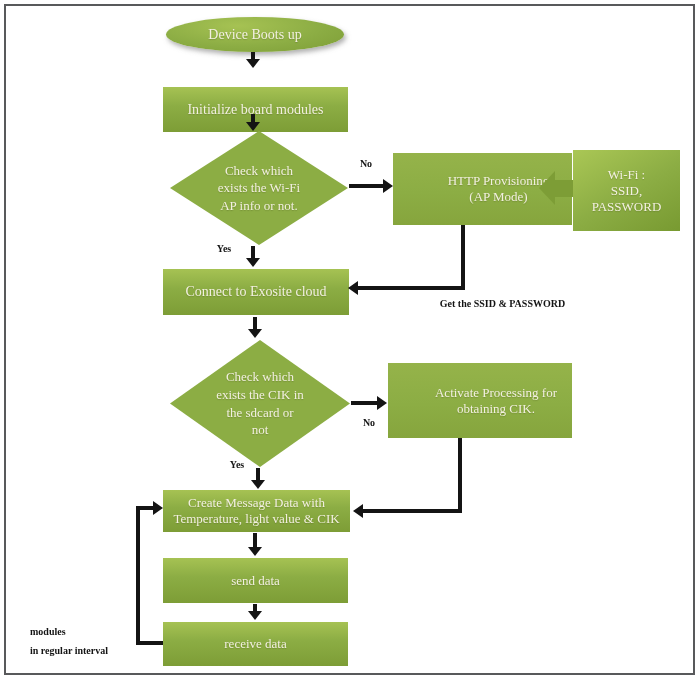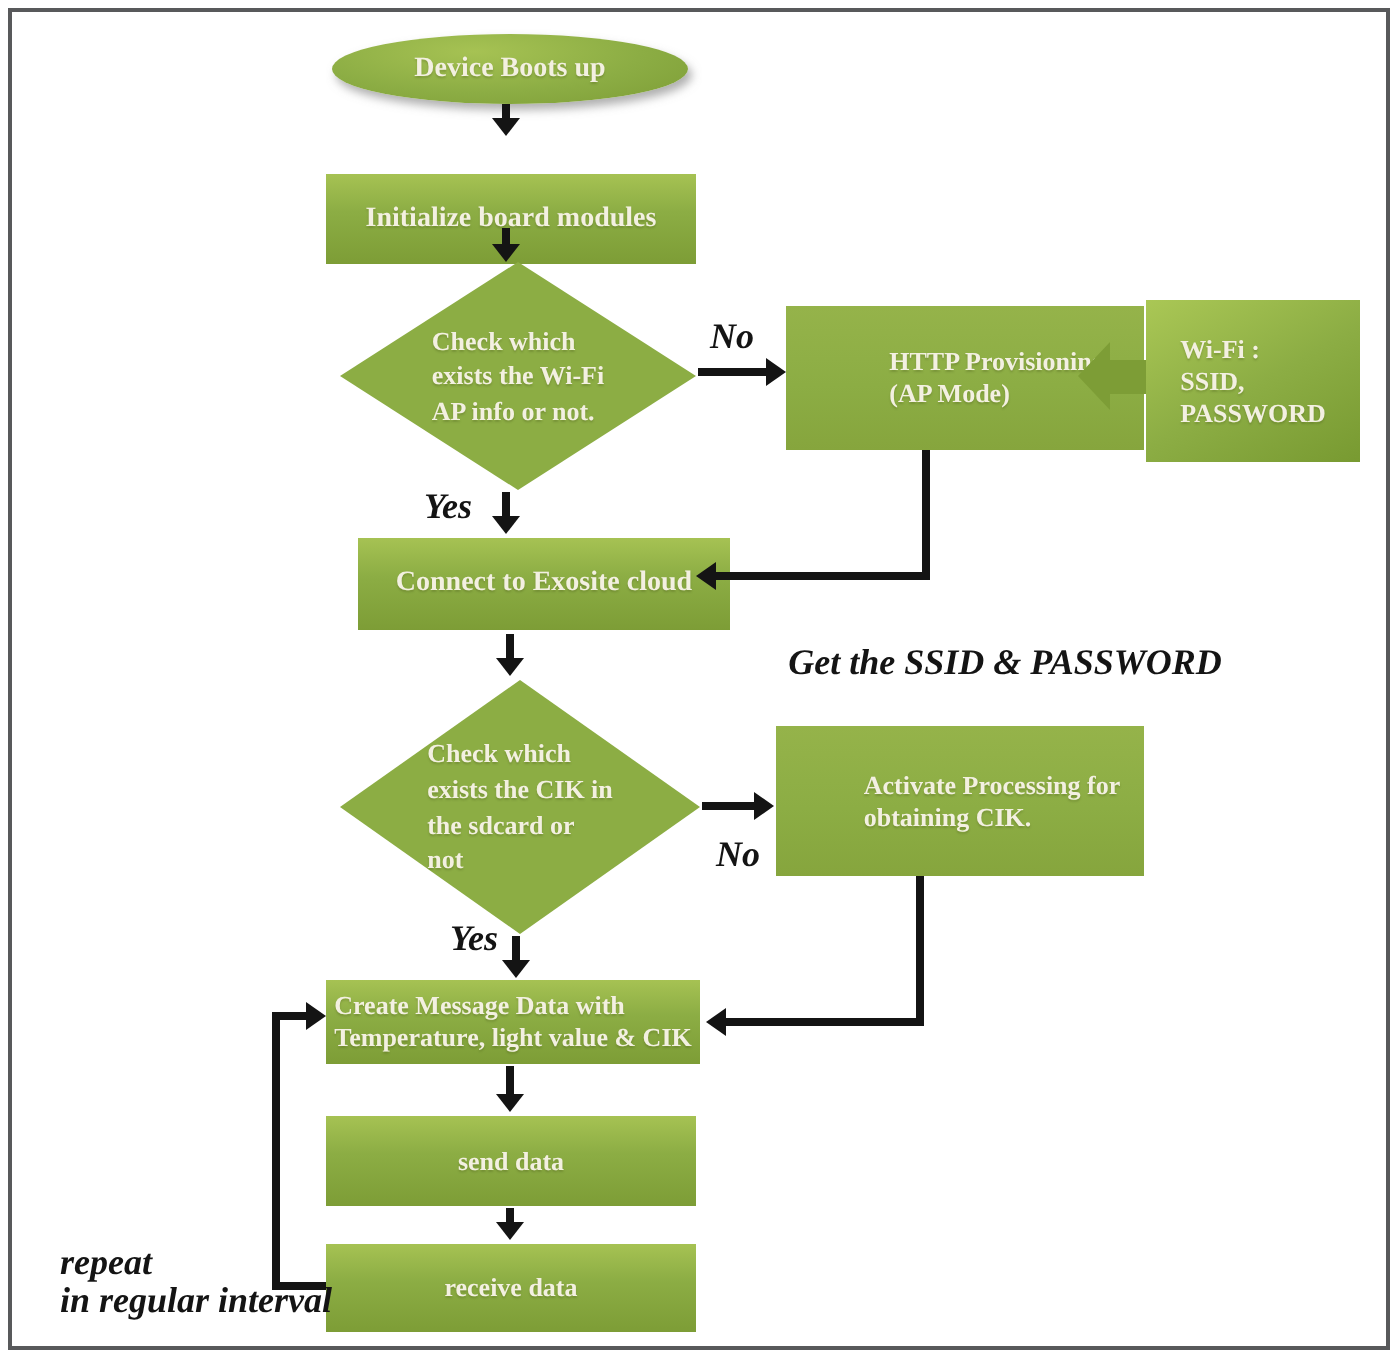--- a/index.html
+++ b/index.html
@@ -12,21 +12,21 @@
     --page-bg:#ffffff;
   }
   html,body{margin:0;padding:0;background:#fff;}
   .stage{
     position:relative;width:700px;height:680px;background:var(--page-bg);
     font-family:"Liberation Serif","DejaVu Serif",serif;overflow:hidden;
   }
   .frame{position:absolute;left:4px;top:4px;right:5px;bottom:5px;border:2px solid var(--frame-border);}
   .node{
     position:absolute;display:flex;align-items:center;justify-content:center;
-    text-align:left;color:var(--text-light);font-weight:bold;white-space:pre-line;
+    text-align:center;color:var(--text-light);font-weight:normal;white-space:pre-line;
     text-shadow:0 1px 1px rgba(60,70,20,.25);
   }
   .rect{background:linear-gradient(180deg,var(--node-green-light) 0%,var(--node-green) 42%,var(--node-green-dark) 100%);}
   .flat{background:linear-gradient(180deg,#95b34a 0%,var(--node-green) 55%,#86a53d 100%);padding-left:32px;}
   .oval{
     border-radius:50%;
     background:radial-gradient(ellipse at 40% 25%,var(--node-green-light) 0%,var(--node-green) 55%,var(--node-green-dark) 100%);
     box-shadow:2px 3px 5px rgba(110,110,110,.55);
   }
   .diamond{
@@ -37,21 +37,21 @@
   .grad{background:linear-gradient(150deg,#aac755 0%,var(--node-green) 52%,#789a31 100%);}
   .line{position:absolute;background:var(--ink);}
   .head{position:absolute;width:0;height:0;border-style:solid;}
   .head-down{border-width:9px 7px 0 7px;border-color:var(--ink) transparent transparent transparent;}
   .head-right{border-width:7px 0 7px 10px;border-color:transparent transparent transparent var(--ink);}
   .head-left{border-width:7px 10px 7px 0;border-color:transparent var(--ink) transparent transparent;}
   .lbl{position:absolute;color:var(--ink);font-weight:bold;white-space:pre-line;}
   .block-stem{position:absolute;background:var(--node-green-dark);}
   .block-head{position:absolute;width:0;height:0;border-style:solid;
     border-width:17px 16px 17px 0;border-color:transparent var(--node-green-dark) transparent transparent;}
-  .fs13{font-size:13px;} .fs14{font-size:14px;} .fs15{font-size:18px;font-style:italic;}
+  .fs13{font-size:13px;} .fs14{font-size:14px;} .fs15{font-size:10px;}
 </style>
 </head>
 <body>
 
 <div class="stage">
   <div class="frame"></div>
 
   <div class="node oval fs14" style="left:166px;top:17px;width:178px;height:35px;">Device Boots up</div>
 
   <div class="node rect fs14" style="left:163px;top:67px;width:185px;height:45px;margin-top:20px;">Initialize board modules</div>
@@ -60,21 +60,21 @@
 exists  the Wi-Fi
 AP info or not.</div>
 
   <div class="node flat fs13" style="left:393px;top:153px;width:147px;height:72px;">HTTP Provisioning
 (AP Mode)</div>
 
   <div class="node grad fs13" style="left:573px;top:150px;width:107px;height:81px;">Wi-Fi :
 SSID,
 PASSWORD</div>
 
-  <div class="node rect fs14" style="left:163px;top:269px;width:186px;height:46px;margin-left:16px;">Connect to Exosite cloud</div>
+  <div class="node rect fs14" style="left:163px;top:269px;width:186px;height:46px;">Connect to Exosite cloud</div>
 
   <div class="node diamond fs13" style="left:170px;top:340px;width:180px;height:127px;">Check which
 exists the CIK in
 the sdcard or
 not</div>
 
   <div class="node flat fs13" style="left:388px;top:363px;width:152px;height:75px;">Activate Processing  for
 obtaining CIK.</div>
 
   <div class="node rect fs13" style="left:163px;top:490px;width:187px;height:42px;">Create Message Data with
@@ -94,21 +94,21 @@
   <div class="head head-right" style="left:383px;top:179px;"></div>
   <div class="lbl fs15" style="left:348px;top:158px;width:36px;text-align:center;">No</div>
 
   <div class="line" style="left:251px;top:246px;width:4px;height:13px;"></div>
   <div class="head head-down" style="left:246px;top:258px;"></div>
   <div class="lbl fs15" style="left:206px;top:243px;width:36px;text-align:center;">Yes</div>
 
   <div class="line" style="left:461px;top:225px;width:4px;height:65px;"></div>
   <div class="line" style="left:357px;top:286px;width:108px;height:4px;"></div>
   <div class="head head-left" style="left:348px;top:281px;"></div>
-  <div class="lbl fs15" style="left:375px;top:298px;width:255px;text-align:center;margin-top:23px;">Get the SSID &amp; PASSWORD</div>
+  <div class="lbl fs15" style="left:375px;top:298px;width:255px;text-align:center;">Get the SSID &amp; PASSWORD</div>
 
   <div class="block-stem" style="left:555px;top:180px;width:18px;height:17px;"></div>
   <div class="block-head" style="left:539px;top:171px;"></div>
 
   <div class="line" style="left:253px;top:317px;width:4px;height:13px;"></div>
   <div class="head head-down" style="left:248px;top:329px;"></div>
 
   <div class="line" style="left:351px;top:401px;width:27px;height:4px;"></div>
   <div class="head head-right" style="left:377px;top:396px;"></div>
   <div class="lbl fs15" style="left:352px;top:417px;width:34px;text-align:center;">No</div>
@@ -124,15 +124,15 @@
   <div class="line" style="left:253px;top:533px;width:4px;height:15px;"></div>
   <div class="head head-down" style="left:248px;top:547px;"></div>
 
   <div class="line" style="left:253px;top:604px;width:4px;height:8px;"></div>
   <div class="head head-down" style="left:248px;top:611px;"></div>
 
   <div class="line" style="left:136px;top:641px;width:27px;height:4px;"></div>
   <div class="line" style="left:136px;top:506px;width:4px;height:139px;"></div>
   <div class="line" style="left:136px;top:506px;width:18px;height:4px;"></div>
   <div class="head head-right" style="left:153px;top:501px;"></div>
-  <div class="lbl fs15" style="left:30px;top:622px;line-height:19px;">repeat
+  <div class="lbl fs15" style="left:30px;top:622px;line-height:19px;">modules
 in regular interval</div>
 </div>
 
 </body></html>

